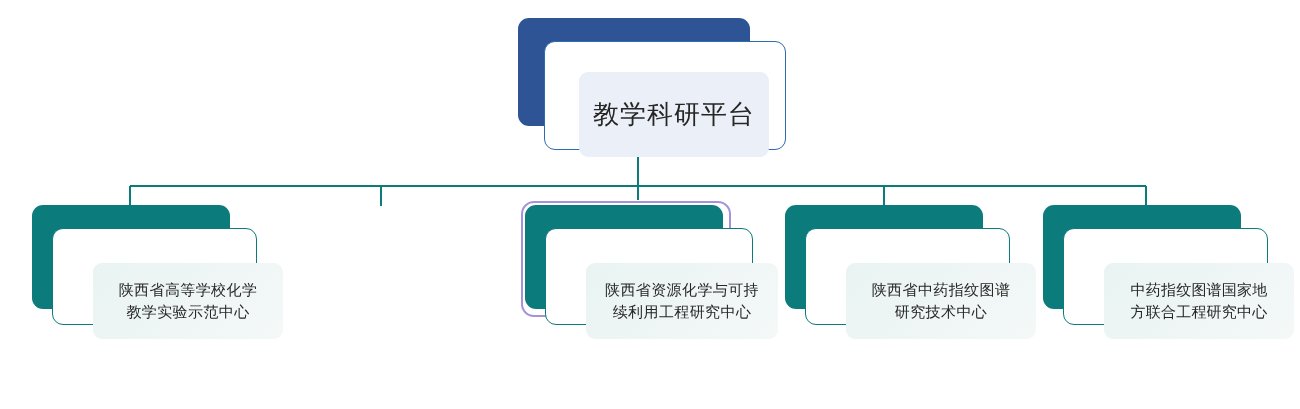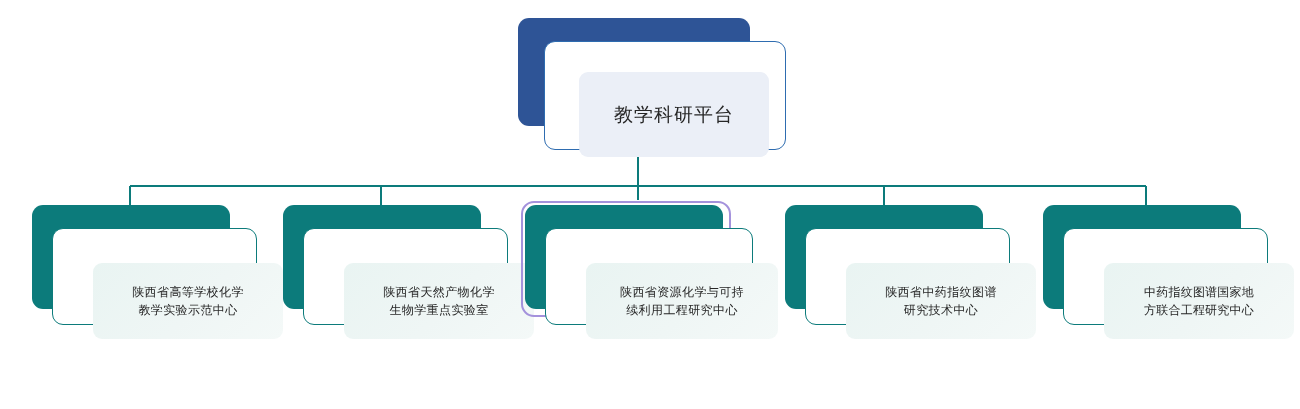--- a/index.html
+++ b/index.html
@@ -69,32 +69,32 @@
   }
   #root-node .front {
     left: 26px; top: 23px; width: 242px; height: 109px;
     border: 1.6px solid #2E6CB0;
   }
   #root-node .inner {
     left: 34px; top: 30px; width: 190px; height: 85px;
     background: #EBEFF7;
   }
   #root-node .label {
-    font-size: 19px;
+    font-size: 26px;
     letter-spacing: 1px;
   }
 
   
   .leaf .shadow { background: #0C7B7B; }
   .leaf .front  { border: 1.6px solid #0C7B7B; }
   .leaf .inner  {
     background: linear-gradient(135deg, #E9F4F2 0%, #EFF6F5 55%, #F4F9F8 100%);
   }
   .leaf .label {
-    font-size: 12px;
+    font-size: 15px;
     letter-spacing: 0.4px;
   }
   .leaf.selected .sel-ring { border-color: #A492DC; }
 
   .leaf { width: 250px; height: 140px; top: 200px; }
   .leaf .shadow  { left: 12px;  top: 5px;  width: 198px; height: 104px; }
   .leaf .sel-ring{ left: 8px;   top: 1px;  width: 206px; height: 112px; }
   .leaf .front   { left: 32px;  top: 28px; width: 205px; height: 97px; }
   .leaf .inner   { left: 40px;  top: 34px; width: 190px; height: 76px; }
 
@@ -141,30 +141,20 @@
     <div class="sel-ring" style="border-color: transparent;"></div>
     <div class="shadow" style="background: rgb(12, 123, 123);"></div>
     <div class="front" style="border-color: rgb(12, 123, 123);">
       <div class="inner">
         <span class="label" style="color: rgb(38, 38, 38);">陕西省高等学校化学
 教学实验示范中心</span>
       </div>
     </div>
   </div>
 
-  <div class="node leaf" id="leaf-2">
-    <div class="sel-ring" style="border-color: transparent;"></div>
-    <div class="shadow" style="background: rgb(12, 123, 123);"></div>
-    <div class="front" style="border-color: rgb(12, 123, 123);">
-      <div class="inner">
-        <span class="label" style="color: rgb(38, 38, 38);">陕西省天然产物化学
-生物学重点实验室</span>
-      </div>
-    </div>
-  </div>
 
   <div class="node leaf selected" id="leaf-3">
     <div class="sel-ring" style="border-color: rgb(164, 146, 220);"></div>
     <div class="shadow" style="background: rgb(12, 123, 123);"></div>
     <div class="front" style="border-color: rgb(12, 123, 123);">
       <div class="inner">
         <span class="label" style="color: rgb(38, 38, 38);">陕西省资源化学与可持
 续利用工程研究中心</span>
       </div>
     </div>

